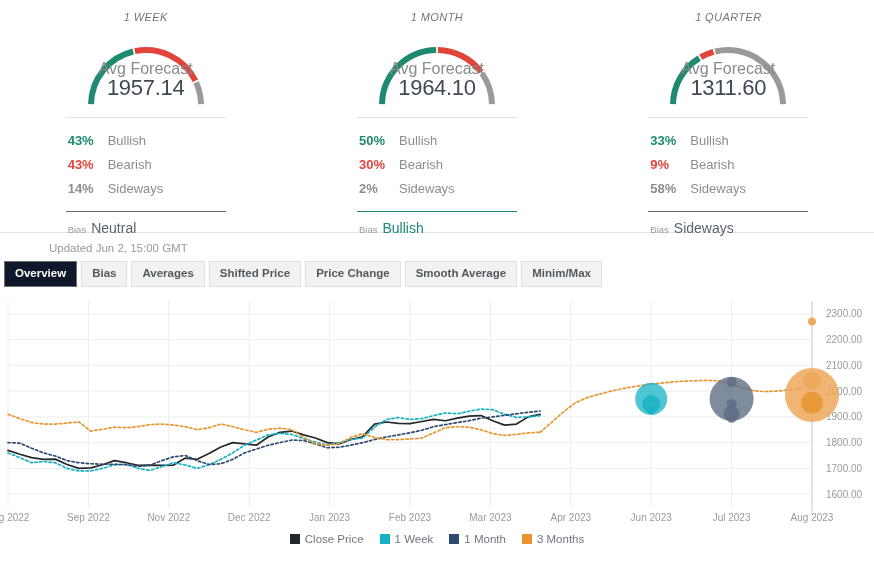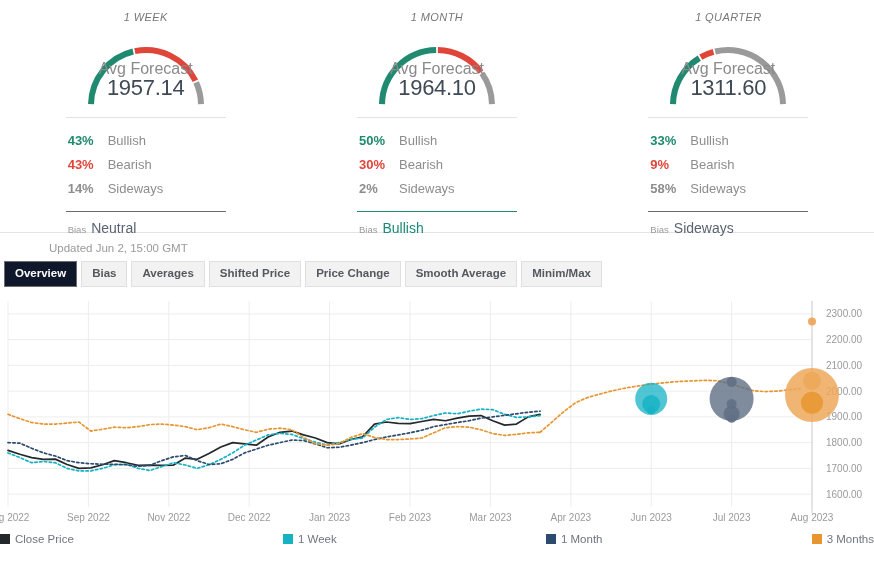--- a/index.html
+++ b/index.html
@@ -140,21 +140,21 @@
     width: 874px;
     height: 262px;
     margin-top: 4px;
   }
   .chart-area svg { display: block; }
   .legend {
     position: absolute;
     left: 0; right: 0;
     bottom: 8px;
     display: flex;
-    justify-content: space-between;
+    justify-content: center;
     align-items: center;
     gap: 16px;
   }
   .legend-item { display: flex; align-items: center; gap: 5px; }
   .legend-swatch { width: 10px; height: 10px; display: block; }
   .legend-text { font-size: 11.5px; color: #6f7680; }
 </style>
 </head>
 <body>
 

